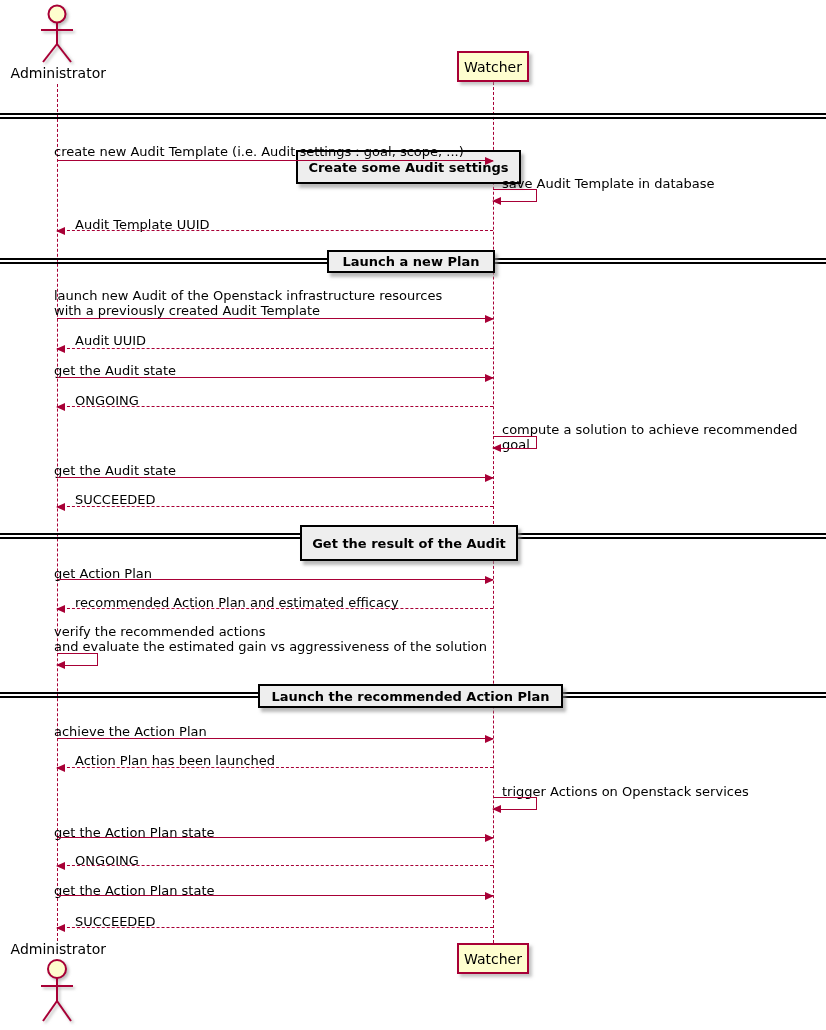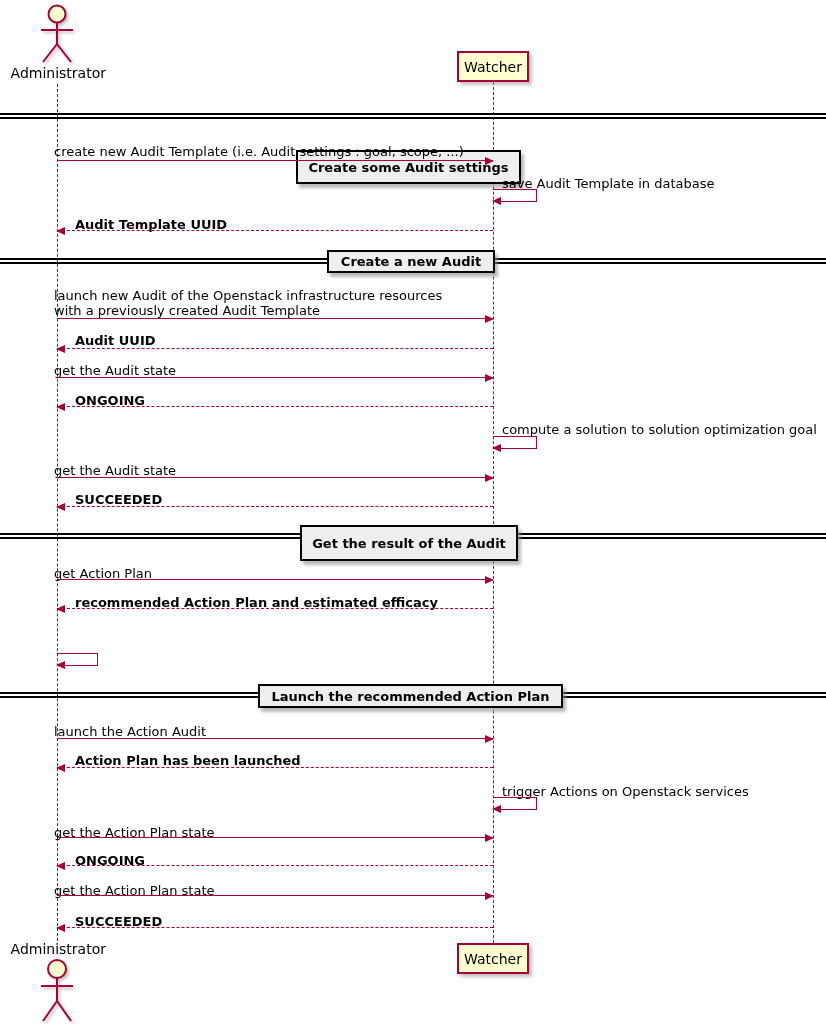--- a/index.html
+++ b/index.html
@@ -49,21 +49,21 @@
     z-index:3;
     white-space:nowrap;
   }
   
   .msg-label{
     position:absolute;left:54px;
     font-size:13px;line-height:15px;
     white-space:pre-line;
     z-index:4;
   }
-  .msg-label.reply{left:75px;font-weight:bold;}
+  .msg-label.reply{left:75px;}
   .msg-label.self-w{left:502px;}
   
   .arrow{position:absolute;left:57px;width:436px;height:0;z-index:4;}
   .arrow.solid{border-top:1px solid #A80036;}
   .arrow.dotted{border-top:1px dashed #A80036;}
   .ah{position:absolute;width:0;height:0;}
   .ah-r{right:-1px;top:-4px;border-left:9px solid #A80036;border-top:4px solid transparent;border-bottom:4px solid transparent;}
   .ah-l{left:-1px;top:-4px;border-right:9px solid #A80036;border-top:4px solid transparent;border-bottom:4px solid transparent;}
   
   .self-loop{
@@ -109,21 +109,21 @@
       <span class="ah ah-l"></span>
     </div>
 
   <div class="msg-label reply" style="top:217px;">Audit Template UUID</div>
   <div class="arrow dotted" style="top:230px;">
       <span class="ah ah-l"></span>
     </div>
 
   <div class="divider-line" style="top:258px;"></div>
   <div class="divider-box" style="left:327px;top:250px;width:168px;height:23px;">
-    <span>Create a new Audit</span>
+    <span>Launch a new Plan</span>
   </div>
 
   <div class="msg-label" style="top:288px;">launch new Audit of the Openstack infrastructure resources
 with a previously created Audit Template</div>
   <div class="arrow solid" style="top:318px;">
       <span class="ah ah-r"></span>
     </div>
 
   <div class="msg-label reply" style="top:333px;">Audit UUID</div>
   <div class="arrow dotted" style="top:348px;">
@@ -133,21 +133,21 @@
   <div class="msg-label" style="top:363px;">get the Audit state</div>
   <div class="arrow solid" style="top:377px;">
       <span class="ah ah-r"></span>
     </div>
 
   <div class="msg-label reply" style="top:393px;">ONGOING</div>
   <div class="arrow dotted" style="top:406px;">
       <span class="ah ah-l"></span>
     </div>
 
-  <div class="msg-label self-w" style="top:422px;">compute a solution to solution optimization goal</div>
+  <div class="msg-label self-w" style="top:422px;">compute a solution to achieve recommended goal</div>
   <div class="self-loop" style="left:493px;top:436px;width:44px;">
       <span class="ah ah-l"></span>
     </div>
 
   <div class="msg-label" style="top:463px;">get the Audit state</div>
   <div class="arrow solid" style="top:477px;">
       <span class="ah ah-r"></span>
     </div>
 
   <div class="msg-label reply" style="top:492px;">SUCCEEDED</div>
@@ -163,30 +163,32 @@
   <div class="msg-label" style="top:566px;">get Action Plan</div>
   <div class="arrow solid" style="top:579px;">
       <span class="ah ah-r"></span>
     </div>
 
   <div class="msg-label reply" style="top:595px;">recommended Action Plan and estimated efficacy</div>
   <div class="arrow dotted" style="top:608px;">
       <span class="ah ah-l"></span>
     </div>
 
+  <div class="msg-label" style="top:624px;">verify the recommended actions
+and evaluate the estimated gain vs aggressiveness of the solution</div>
   <div class="self-loop" style="left:57px;top:653px;width:41px;">
       <span class="ah ah-l"></span>
     </div>
 
   <div class="divider-line" style="top:692px;"></div>
   <div class="divider-box" style="left:258px;top:684px;width:305px;height:24px;">
     <span>Launch the recommended Action Plan</span>
   </div>
 
-  <div class="msg-label" style="top:724px;">launch the Action Audit</div>
+  <div class="msg-label" style="top:724px;">achieve the Action Plan</div>
   <div class="arrow solid" style="top:738px;">
       <span class="ah ah-r"></span>
     </div>
 
   <div class="msg-label reply" style="top:753px;">Action Plan has been launched</div>
   <div class="arrow dotted" style="top:767px;">
       <span class="ah ah-l"></span>
     </div>
 
   <div class="msg-label self-w" style="top:784px;">trigger Actions on Openstack services</div>

